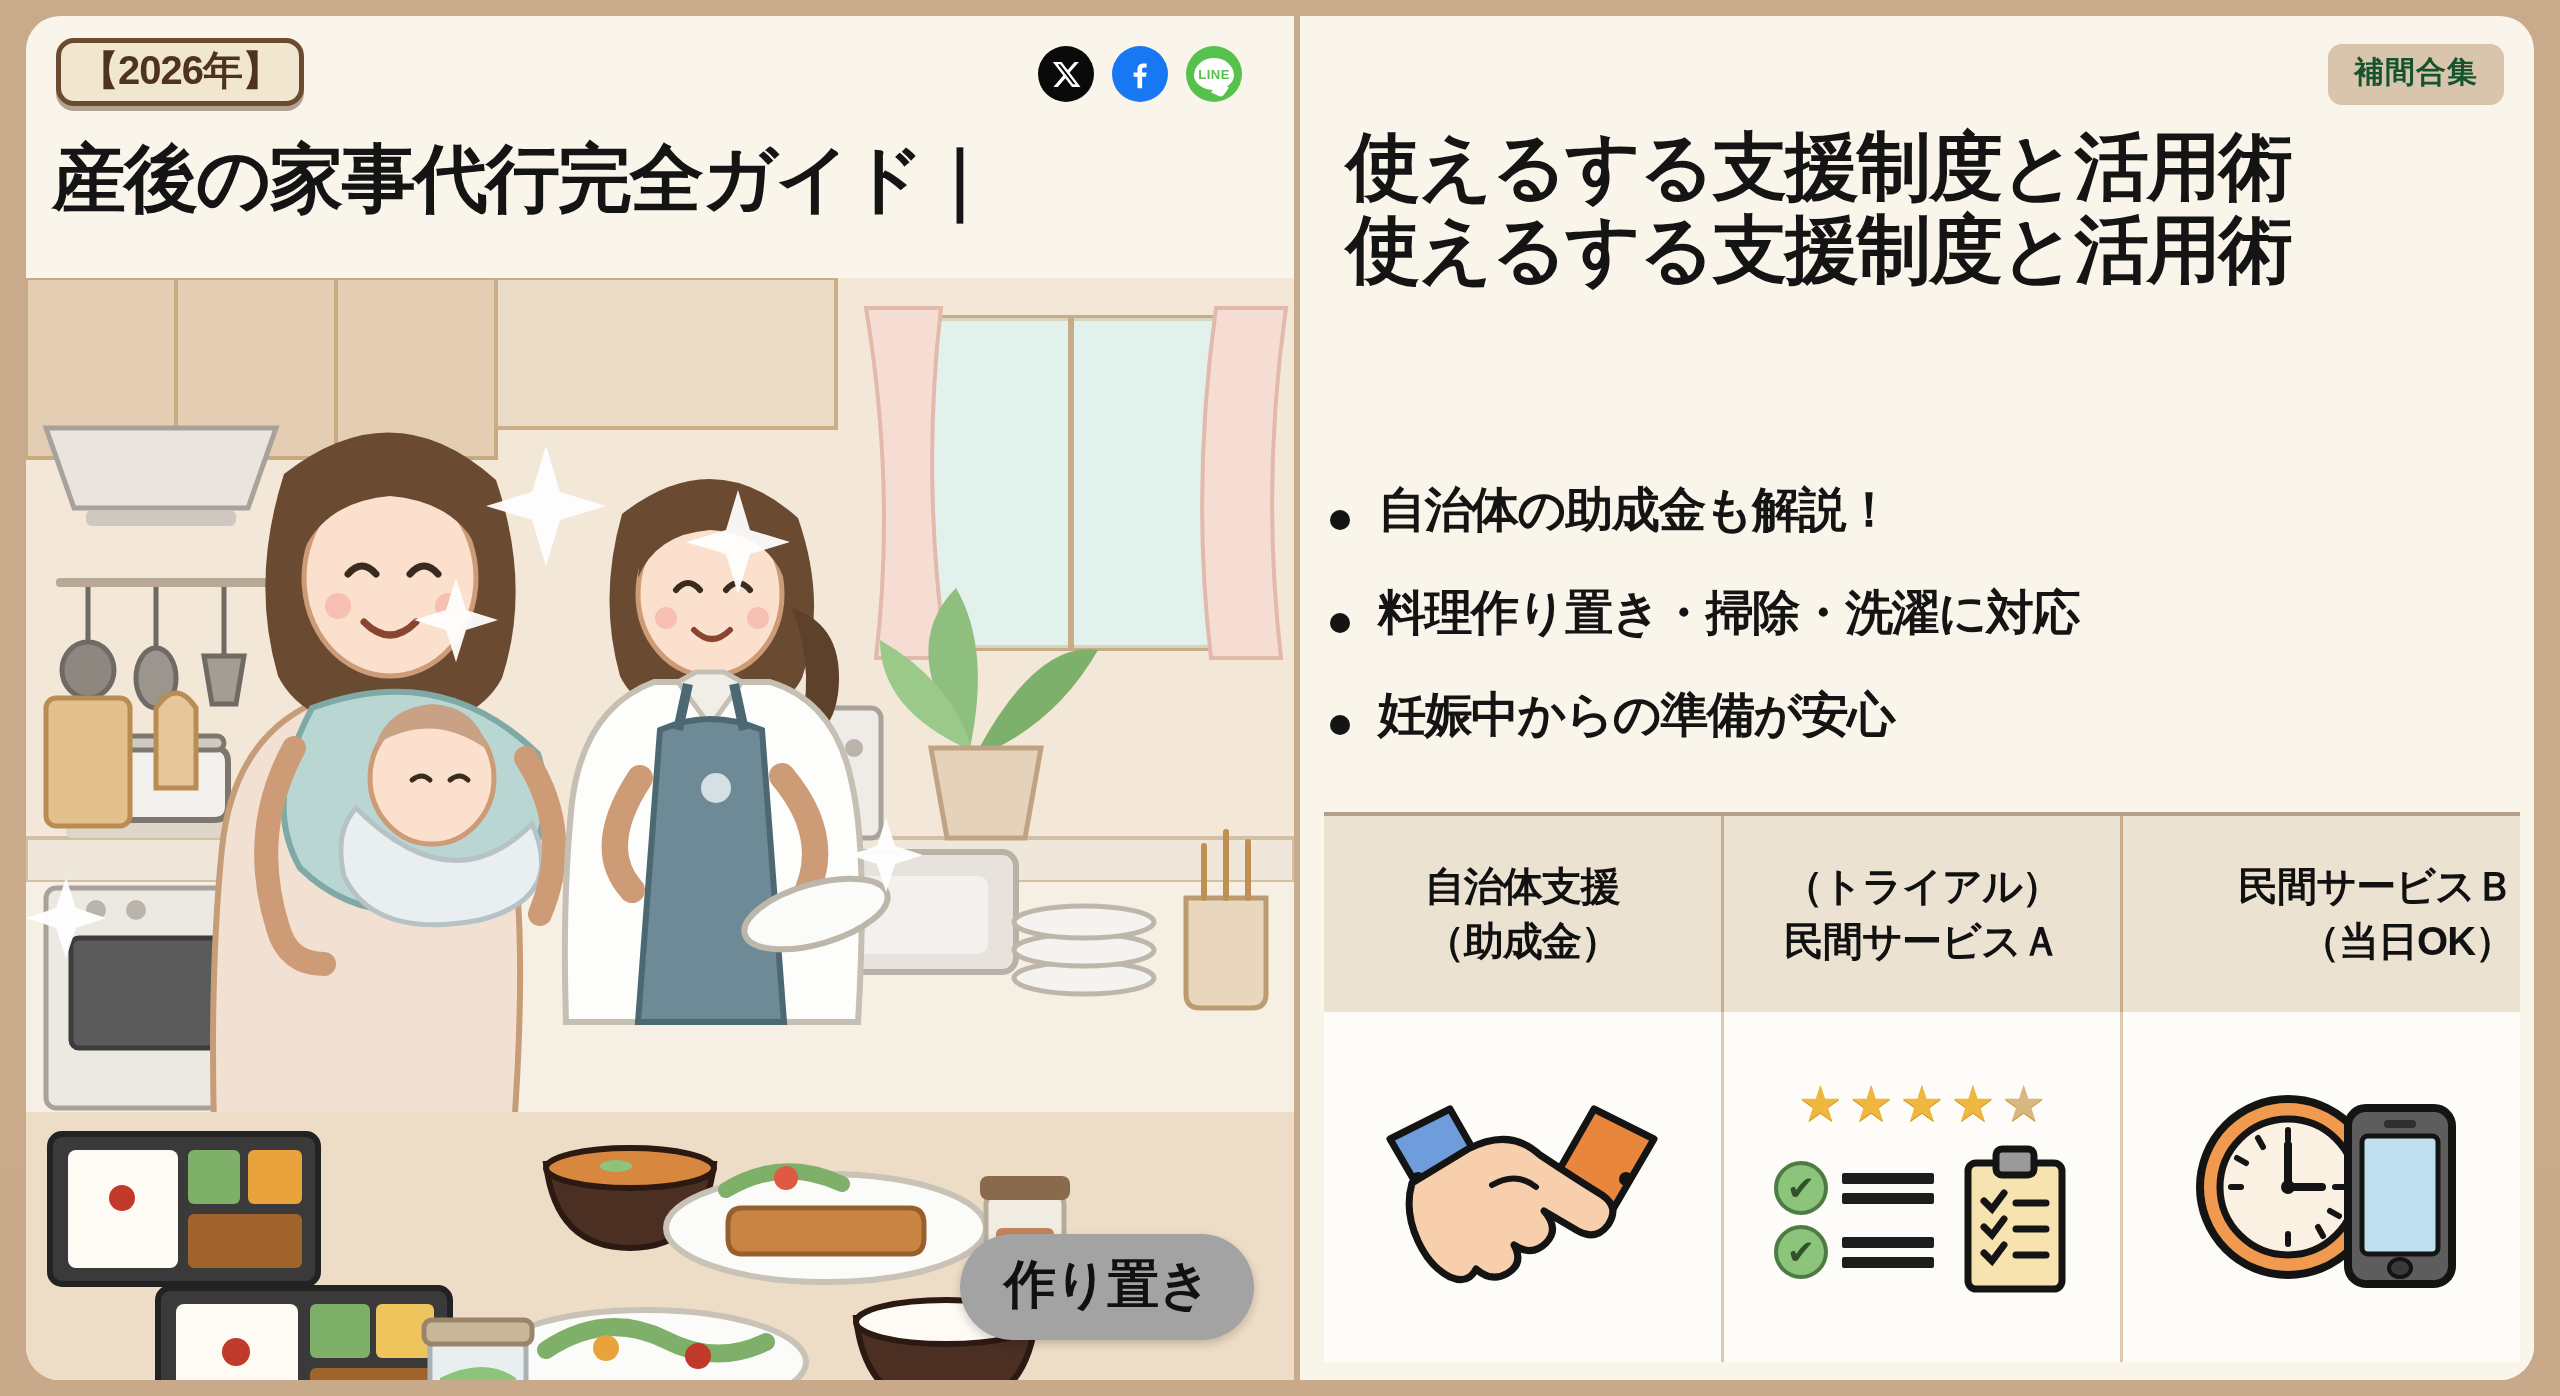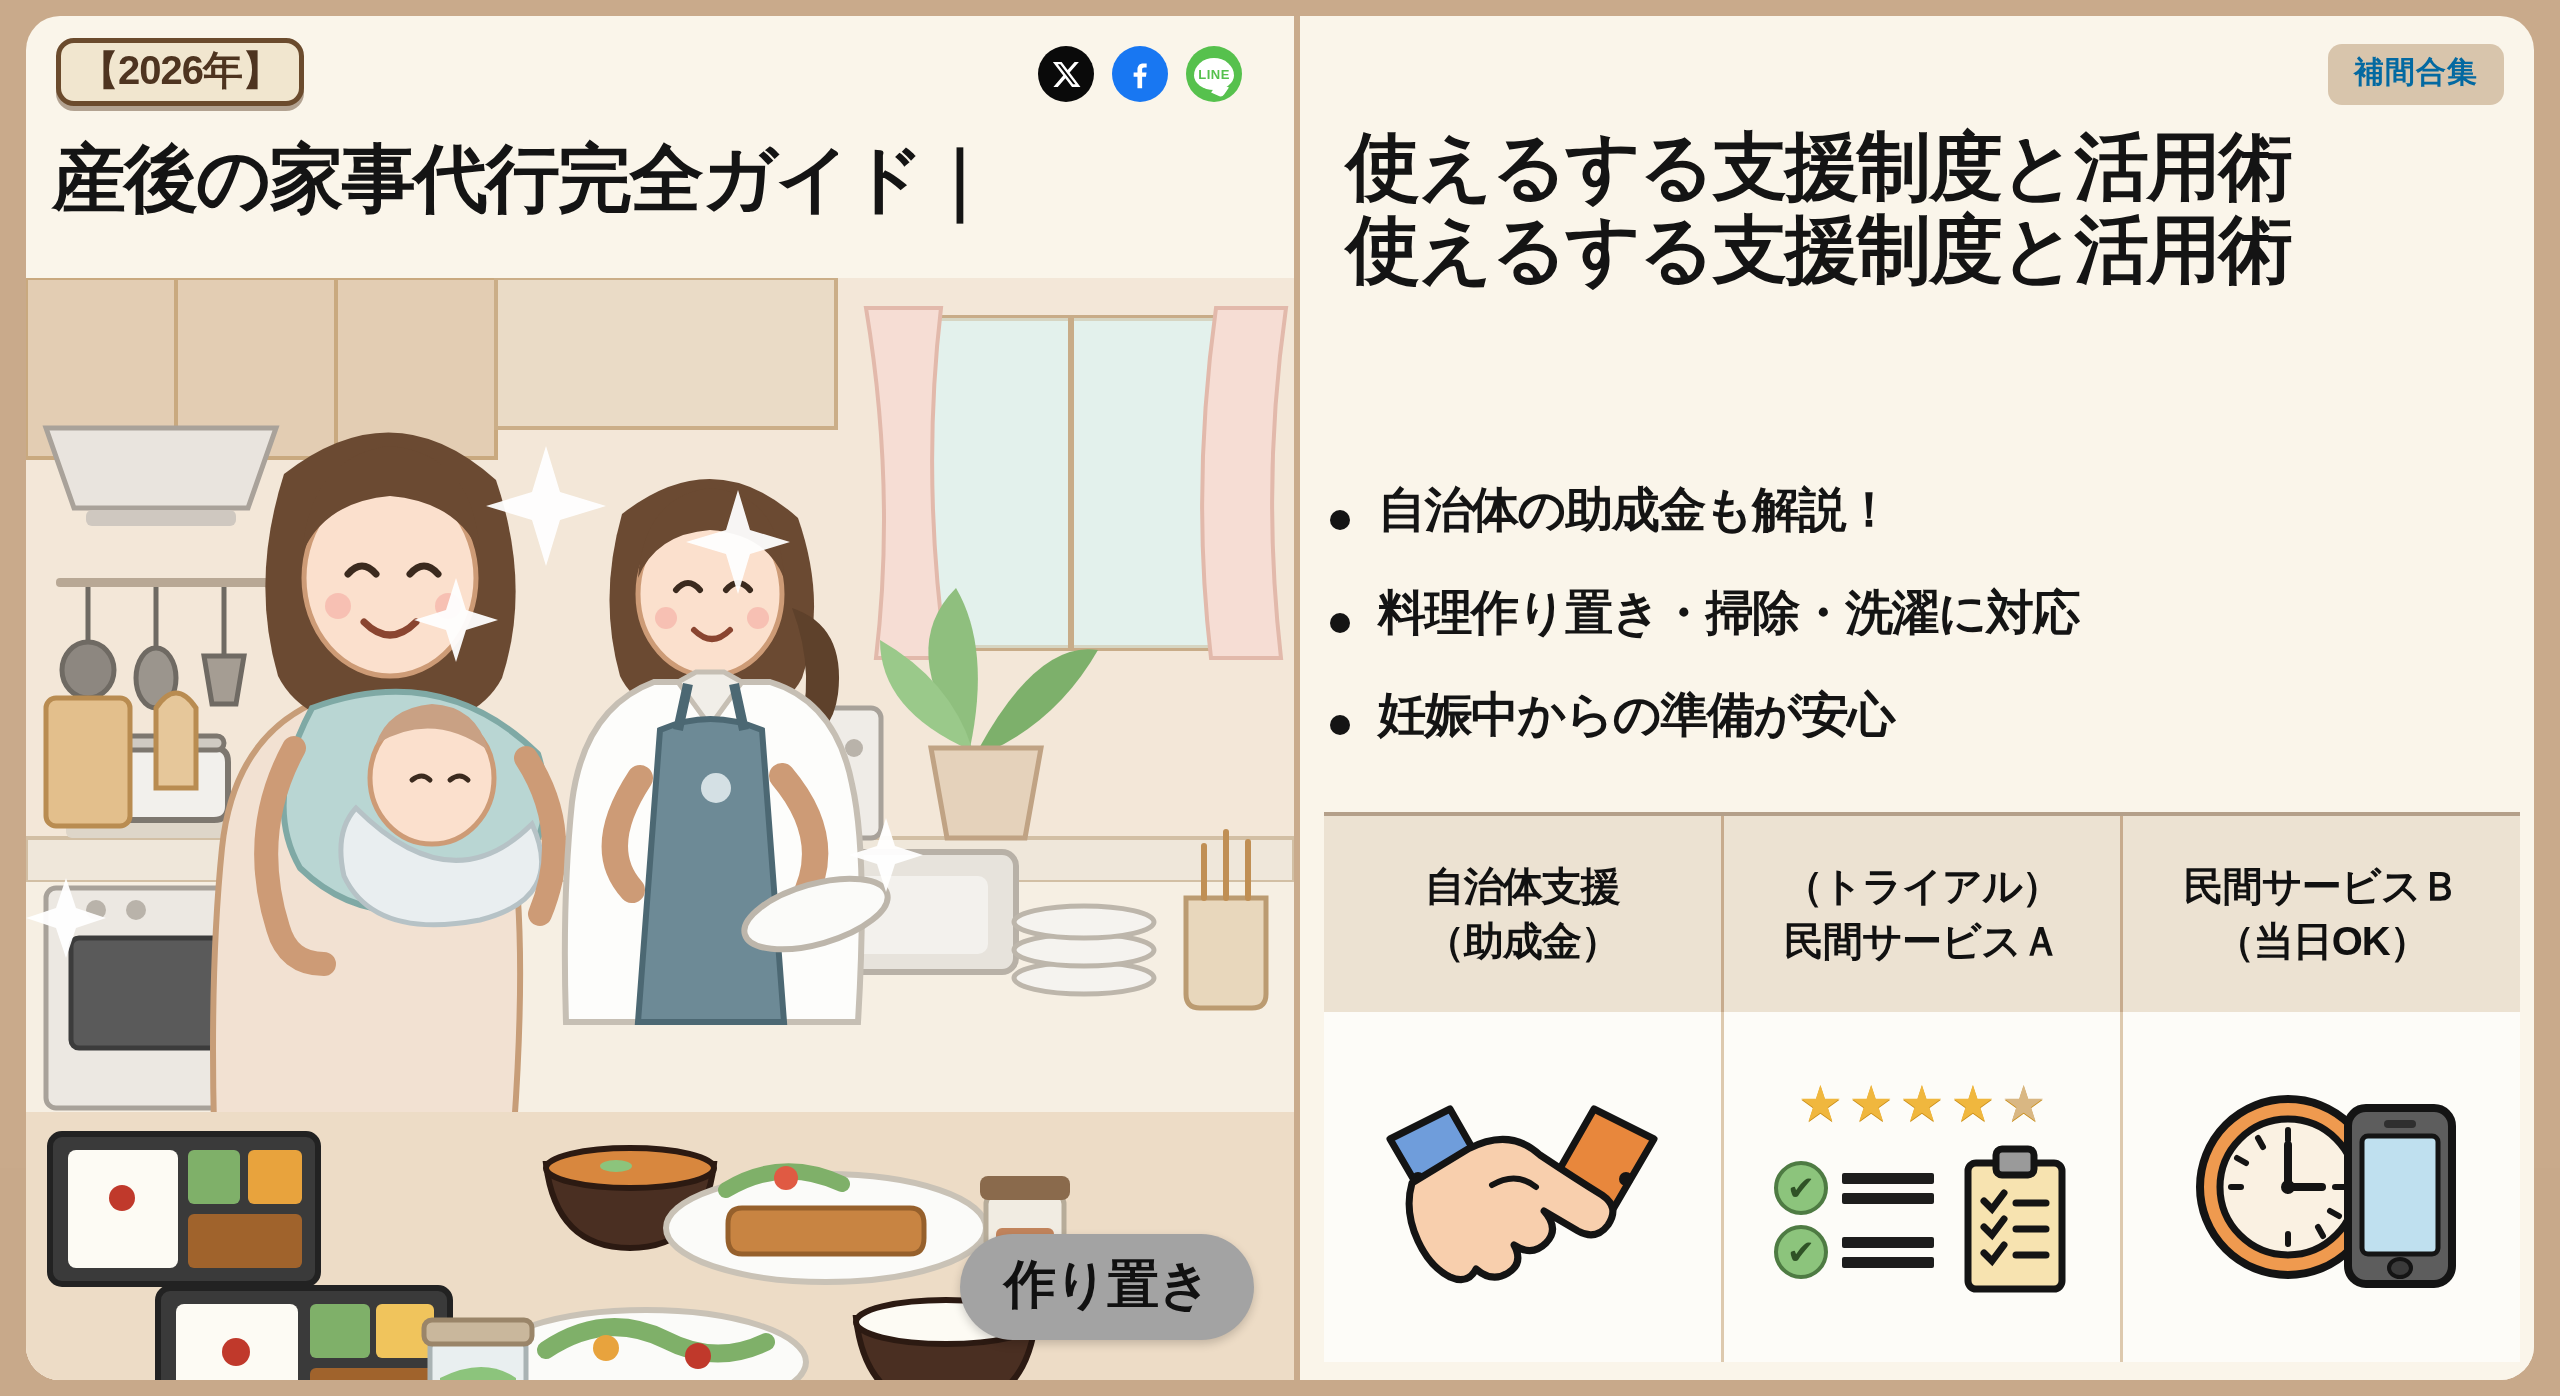--- a/index.html
+++ b/index.html
@@ -85,21 +85,21 @@
   }
 
   .tag-badge {
     position: absolute;
     right: 30px; top: 28px;
     padding: 8px 26px 12px 26px;
     background: #d8c5ac;
     border-radius: 14px;
     font-size: 30px;
     font-weight: 700;
-    color: #0369a1;
+    color: #14532d;
     letter-spacing: 1px;
   }
 
   .title-left {
     position: absolute;
     left: 26px; top: 126px;
     font-size: 74px;
     font-weight: 900;
     color: #141414;
     letter-spacing: -2px;
@@ -201,21 +201,21 @@
   }
   .th {
     flex: 1;
     display: flex;
     flex-direction: column;
     align-items: center;
     justify-content: center;
     border-right: 3px solid #c7ab8d;
     padding: 0 6px;
   }
-  .th:last-child { border-right: none; }
+  .th:last-child { border-right: none; align-items: flex-end; }
   .th span {
     font-size: 40px;
     font-weight: 700;
     color: #111;
     white-space: nowrap;
     letter-spacing: -1px;
   }
   .tbody {
     display: flex;
     height: 350px;

